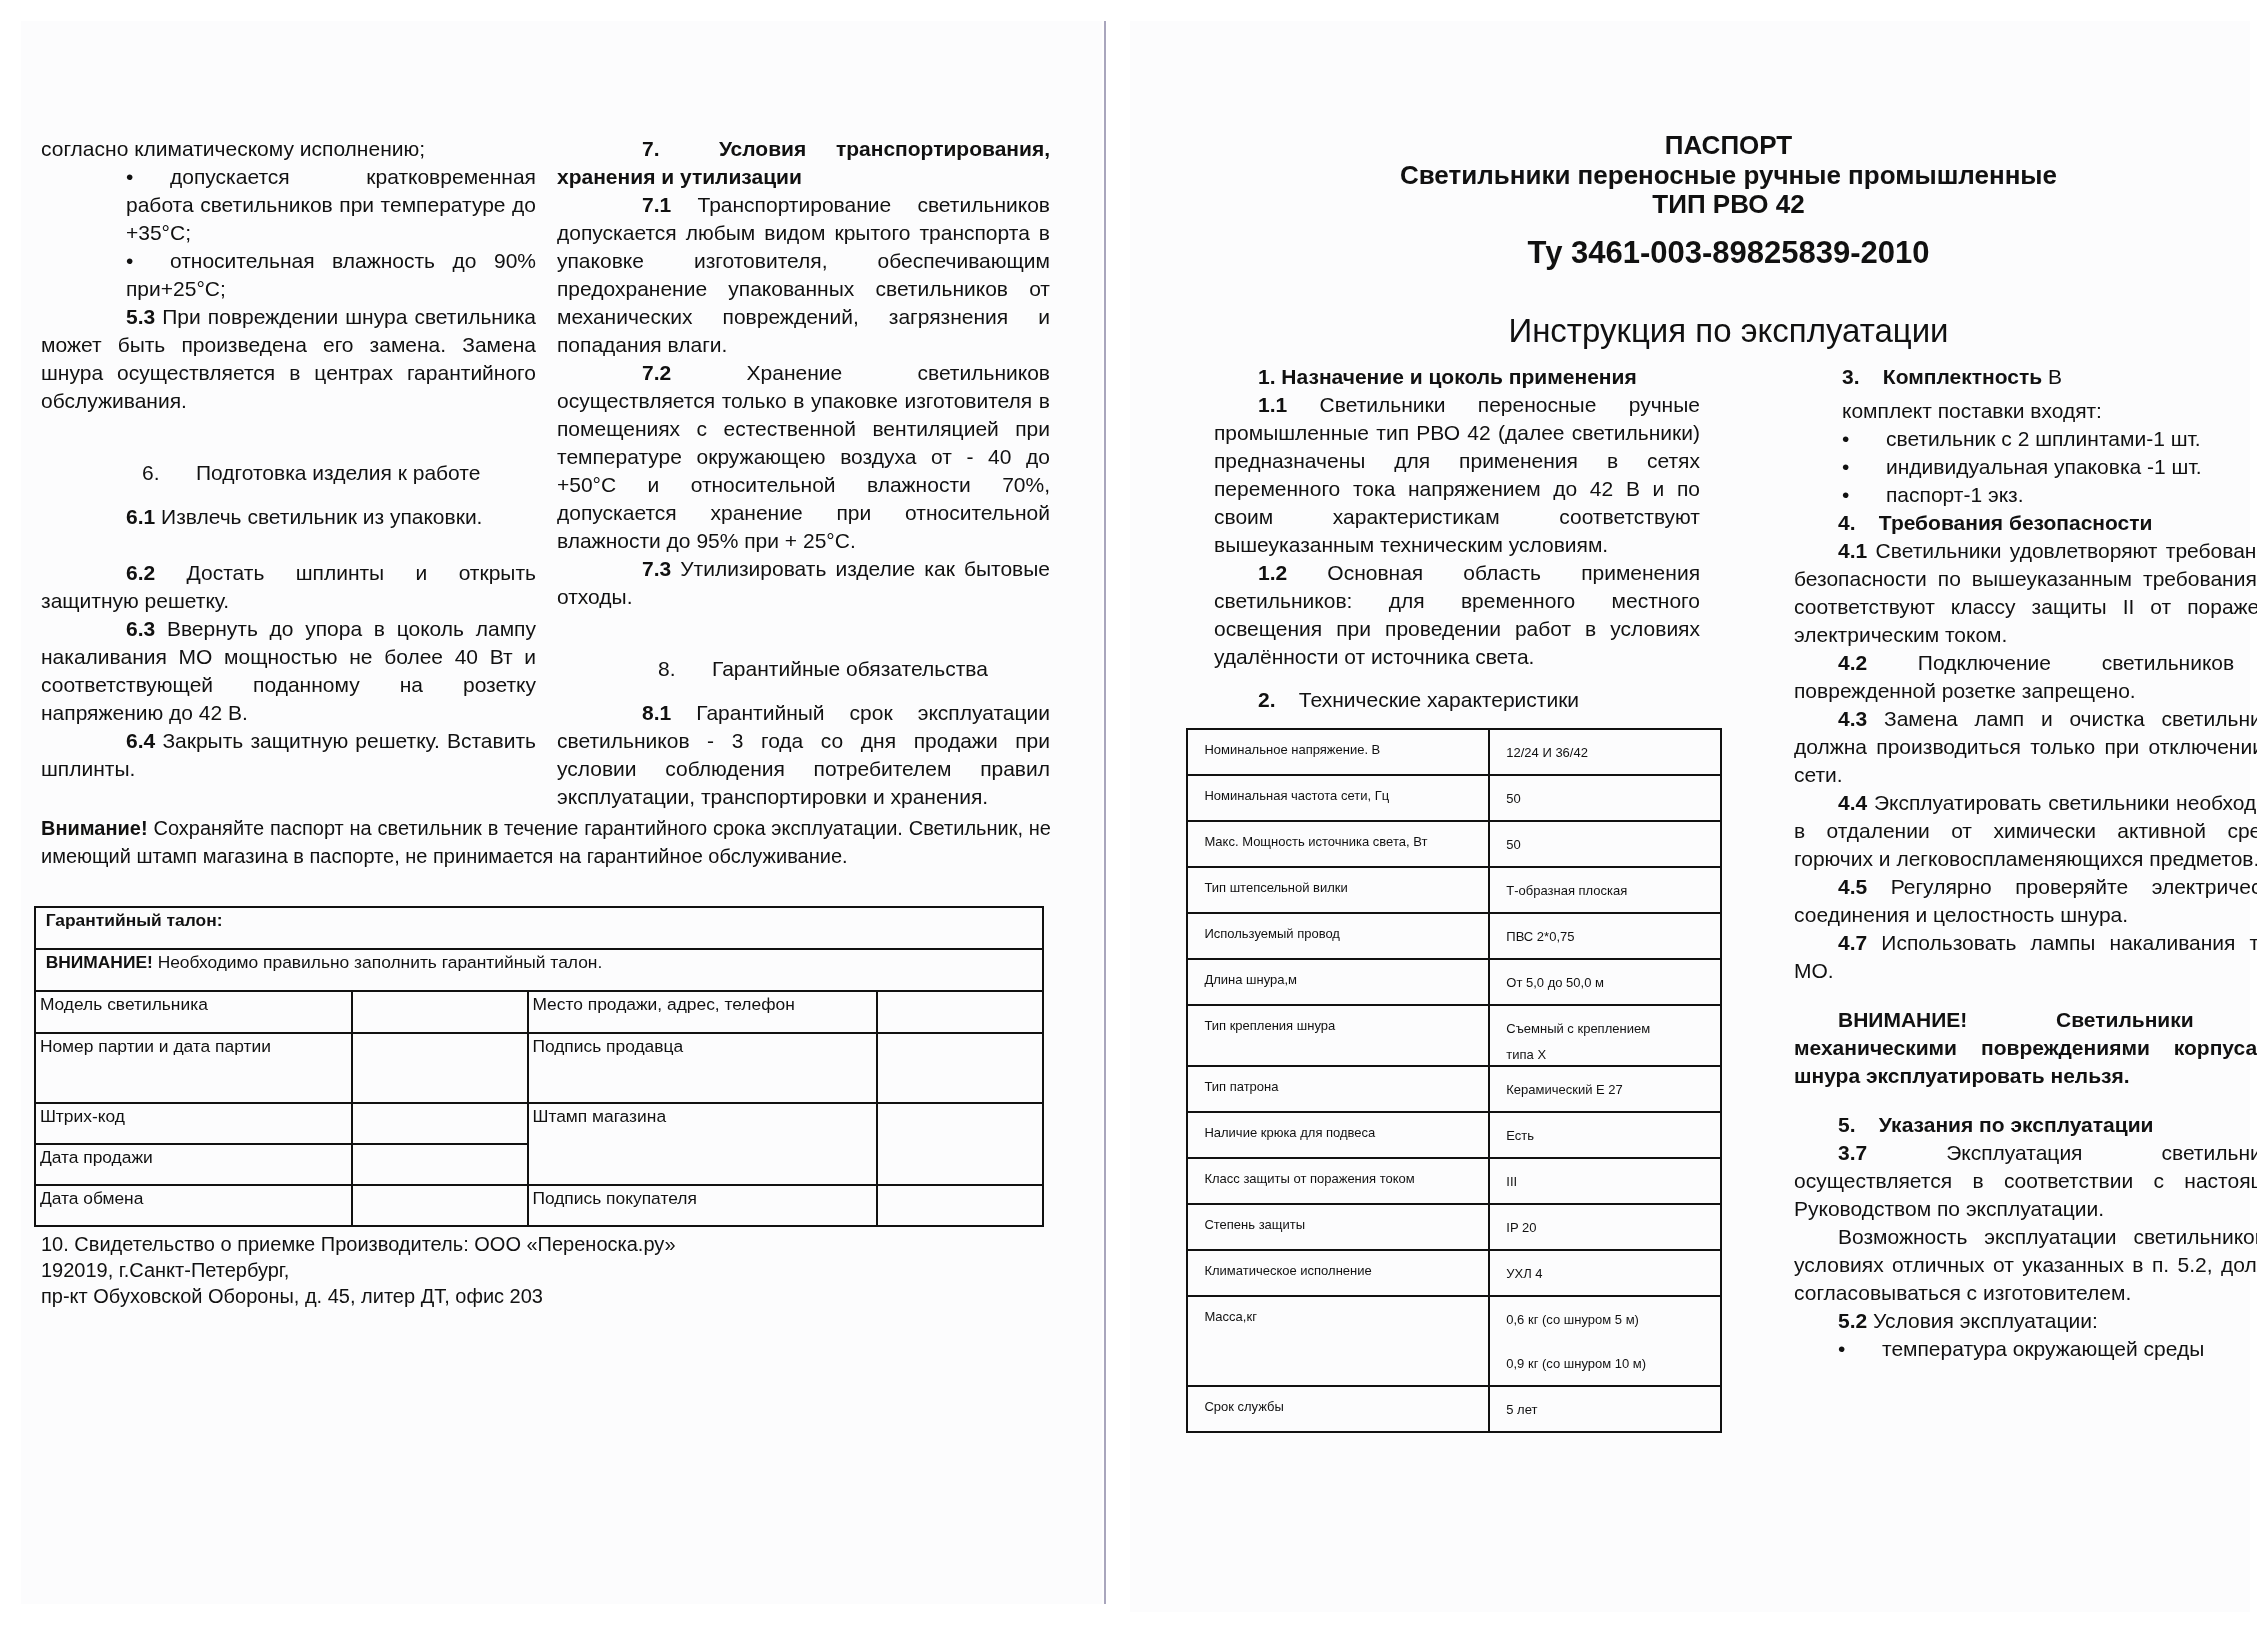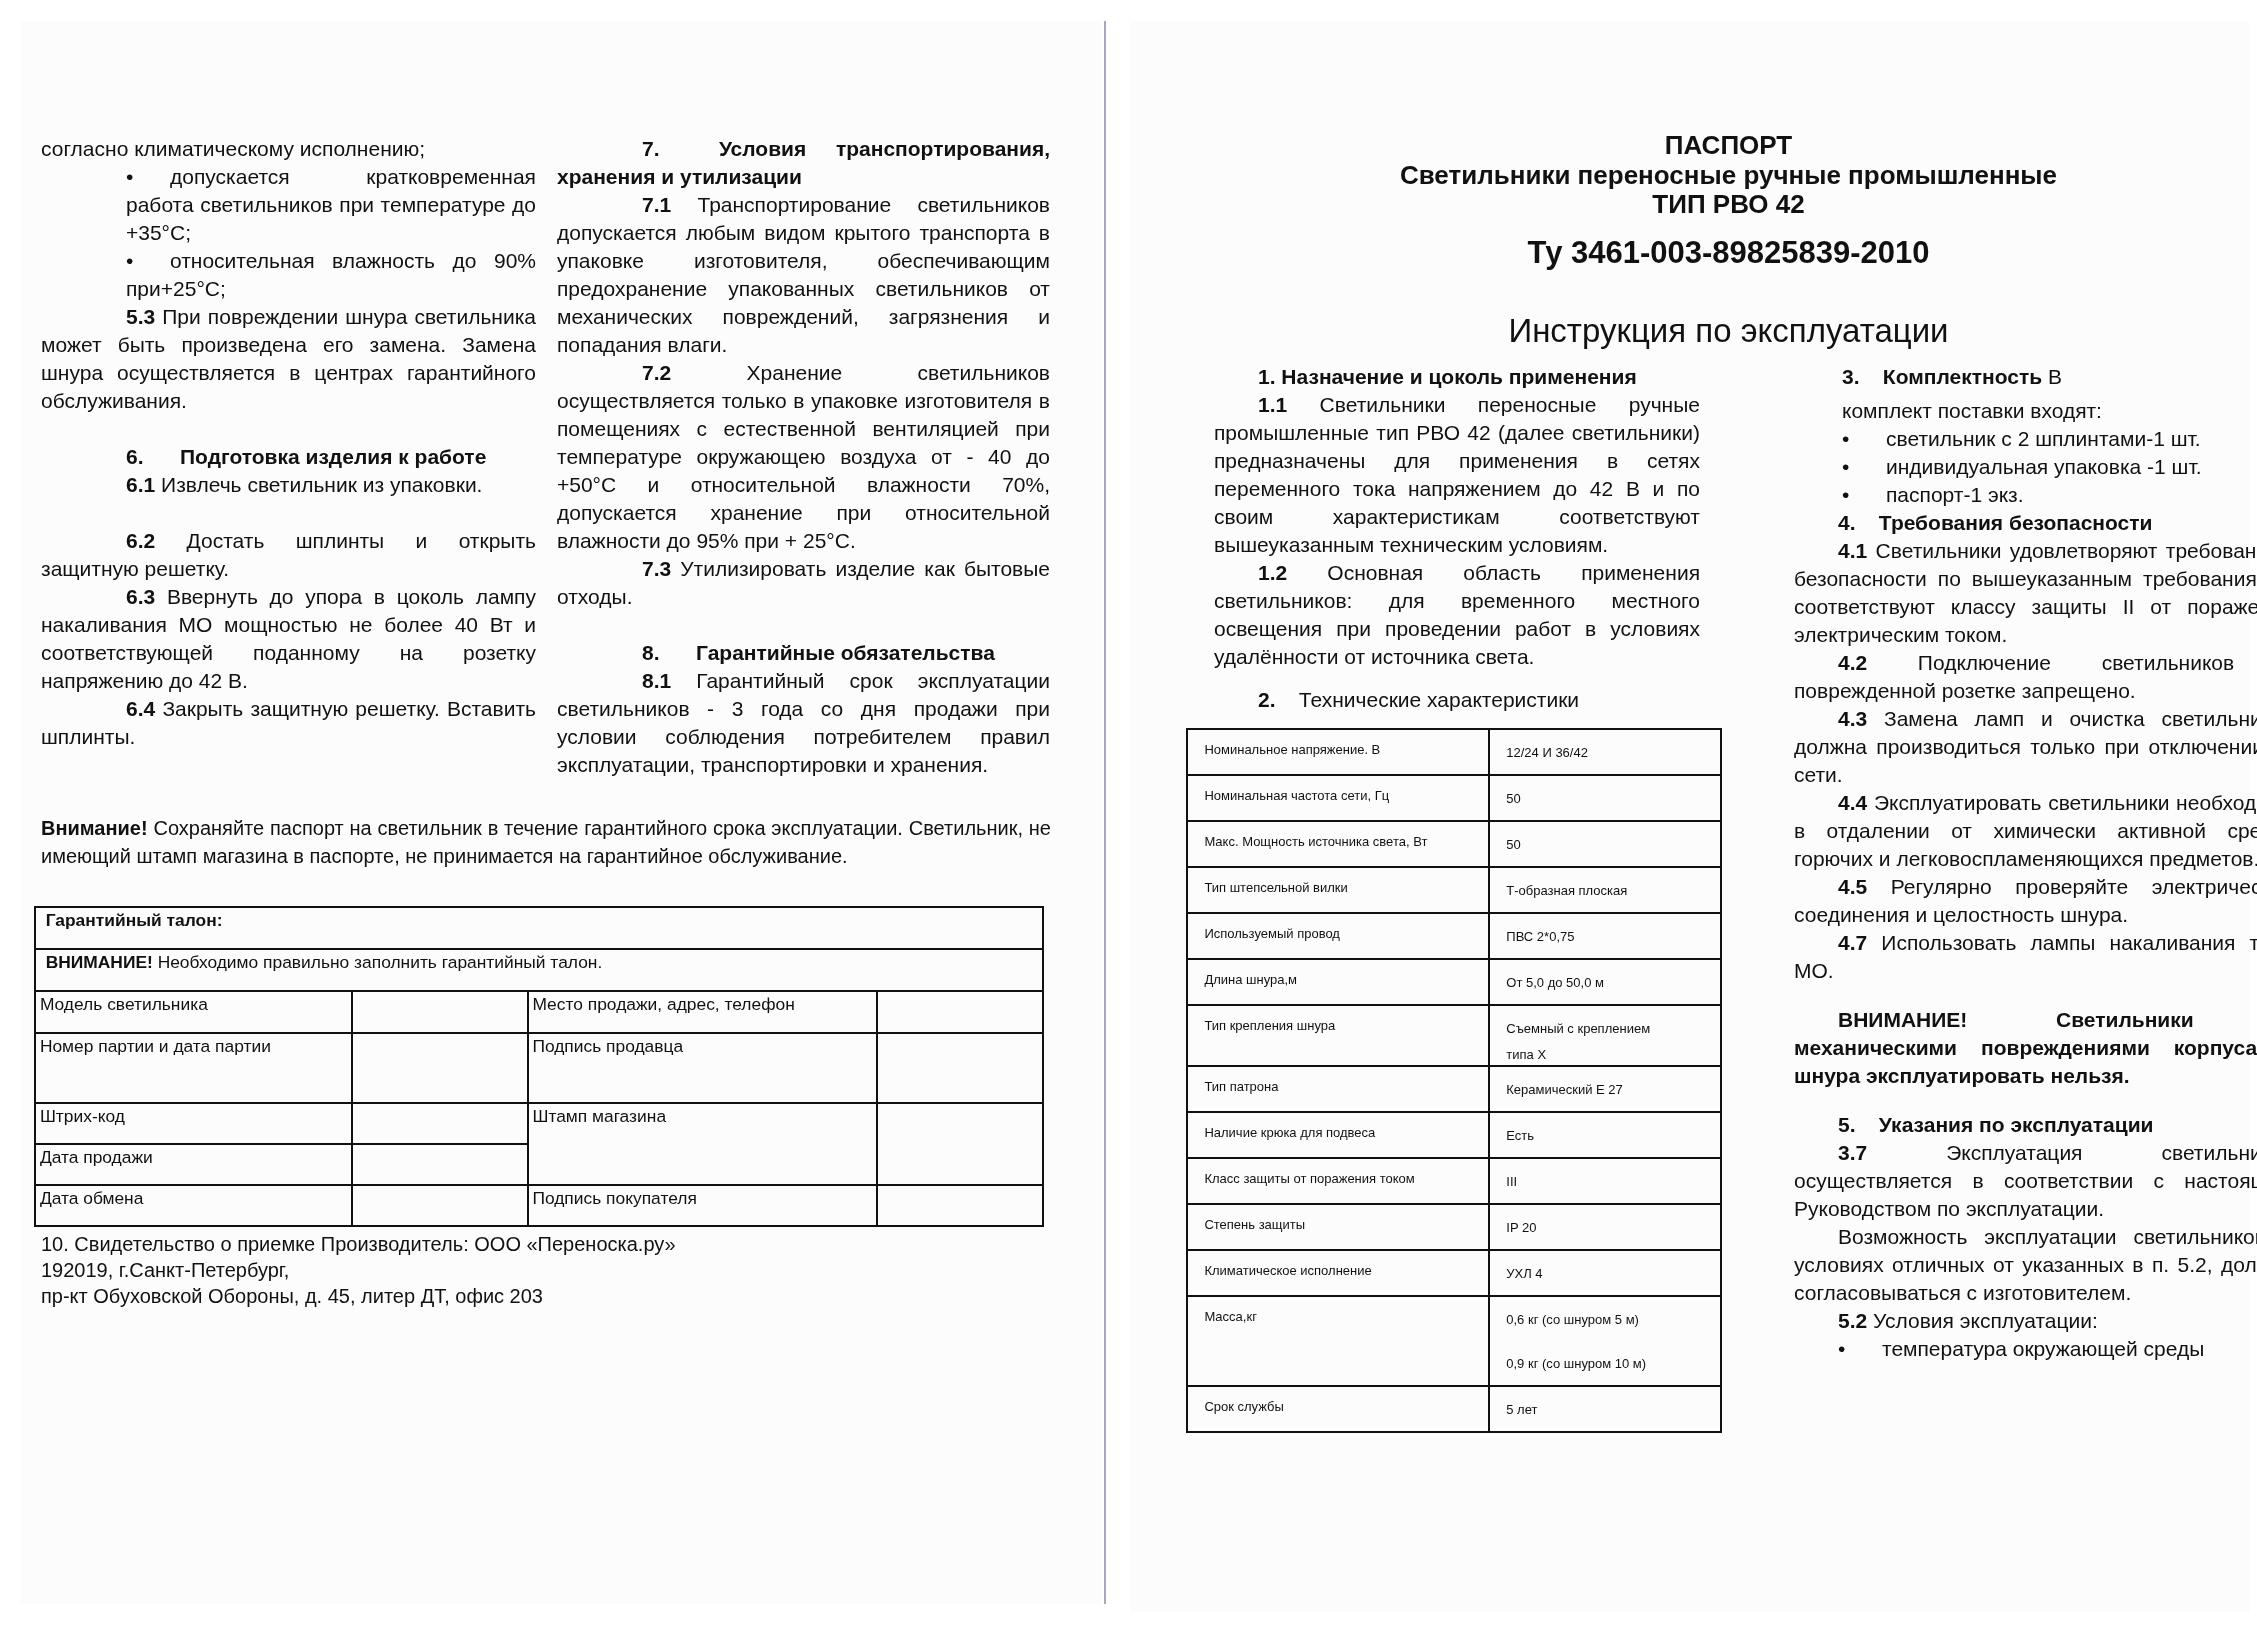--- a/index.html
+++ b/index.html
@@ -6,21 +6,21 @@
   body { width:2257px; height:1641px; background:#ffffff; position:relative; overflow:hidden;
          font-family:"Liberation Sans", sans-serif; color:#111; }
   .page { position:absolute; background:#fcfcfd; }
   #page-left { left:21px; top:21px; width:1081px; height:1583px; }
   #page-right { left:1130px; top:21px; width:1120px; height:1591px; }
   .divider { position:absolute; left:1104px; top:21px; width:1.9px; height:1583px; background:#a9a6bd; }
   .col { position:absolute; font-size:21px; line-height:28px; }
   .p { text-align:justify; margin:0; }
   .p.ind { text-indent:85px; }
   .p .num { font-weight:bold; }
-  .h { font-weight:bold; margin:0; padding-left:85px; }
+  .h { font-weight:normal; margin:16px; padding-left:85px; }
   .h .hn { display:inline-block; width:54px; }
   .bullet { margin:0; padding-left:85px; text-align:justify; position:relative; }
   .bullet .dot { display:inline-block; width:44px; }
   .blank { height:28px; }
 
   
   #col1 { left:41px; top:135px; width:495px; }
   #col2 { left:557px; top:135px; width:493px; }
   #warn { position:absolute; left:41px; top:814px; width:1010px; font-size:20px; line-height:28px; text-align:justify; }
   #warn b { font-weight:bold; }

